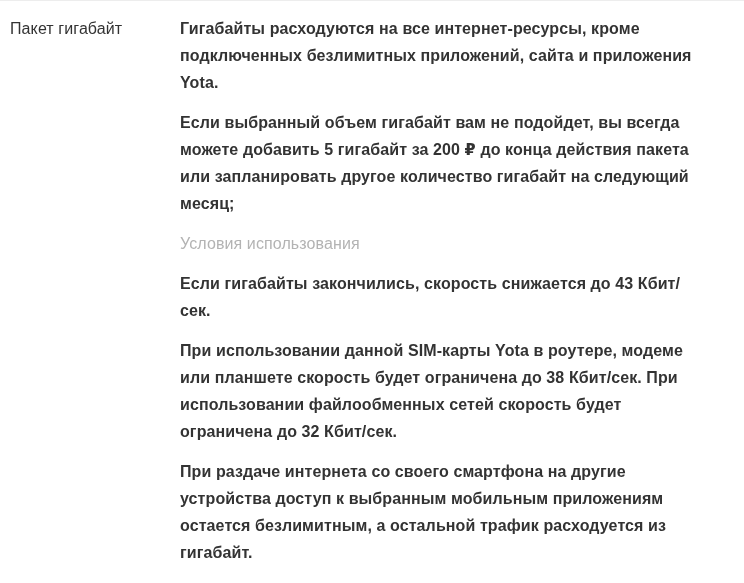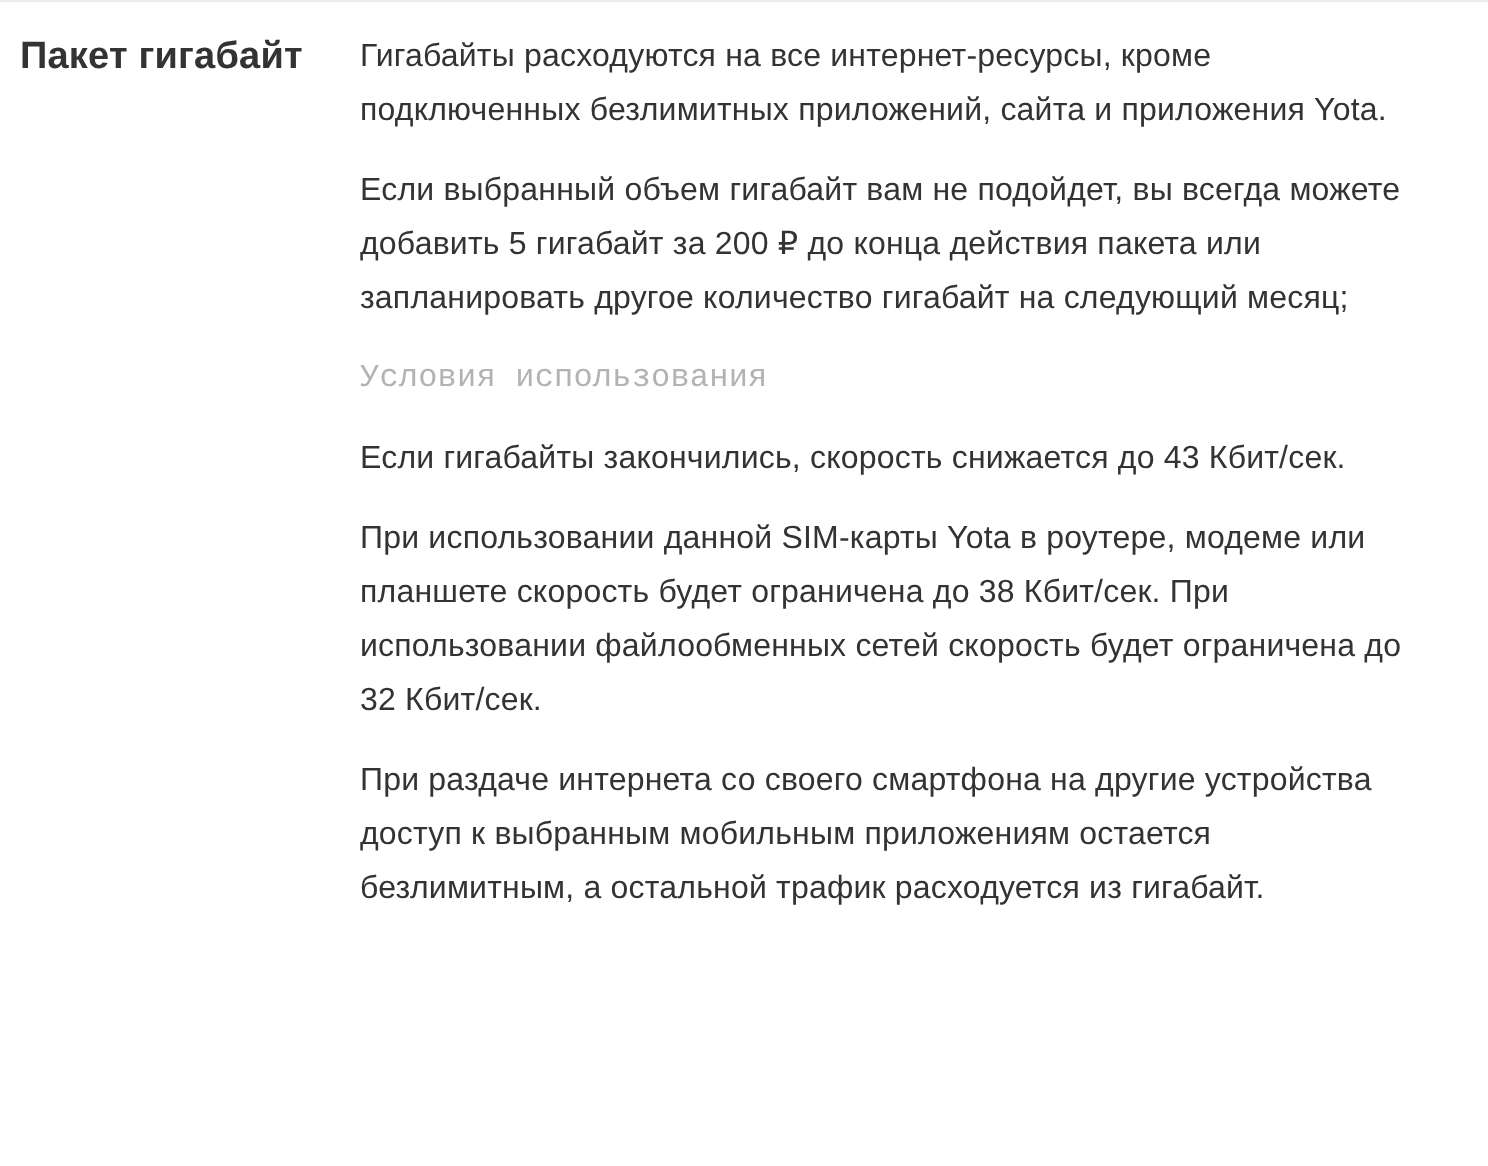--- a/index.html
+++ b/index.html
@@ -24,51 +24,51 @@
   }
 
   .row-title-cell {
     width: 180px;
     flex: 0 0 180px;
     padding-left: 10px;
     padding-right: 16px;
   }
 
   .row-title {
-    font-size: 19px;
+    font-size: 16px;
     line-height: 27px;
-    font-weight: bold;
+    font-weight: normal;
     color: #333333;
     letter-spacing: 0.1px;
   }
 
   .row-content-cell {
     flex: 1 1 auto;
     max-width: 545px;
     padding-right: 20px;
   }
 
   .paragraph {
     font-size: 16px;
     line-height: 27px;
     color: #333333;
     margin: 0 0 13px 0;
     letter-spacing: 0.1px;
+    font-weight: bold;
   }
 
   .paragraph:last-child { margin-bottom: 0; }
 
   .terms-heading {
     font-size: 16px;
     line-height: 27px;
     font-weight: normal;
     color: #b3b3b3;
     margin: 0 0 13px 0;
     letter-spacing: 0.1px;
-    font-family: Liberation Mono, monospace;
   }
 </style>
 </head>
 <body>
 
 <div class="page">
   <div class="row">
 
     <div class="row-title-cell">
       <div class="row-title">Пакет гигабайт</div>

